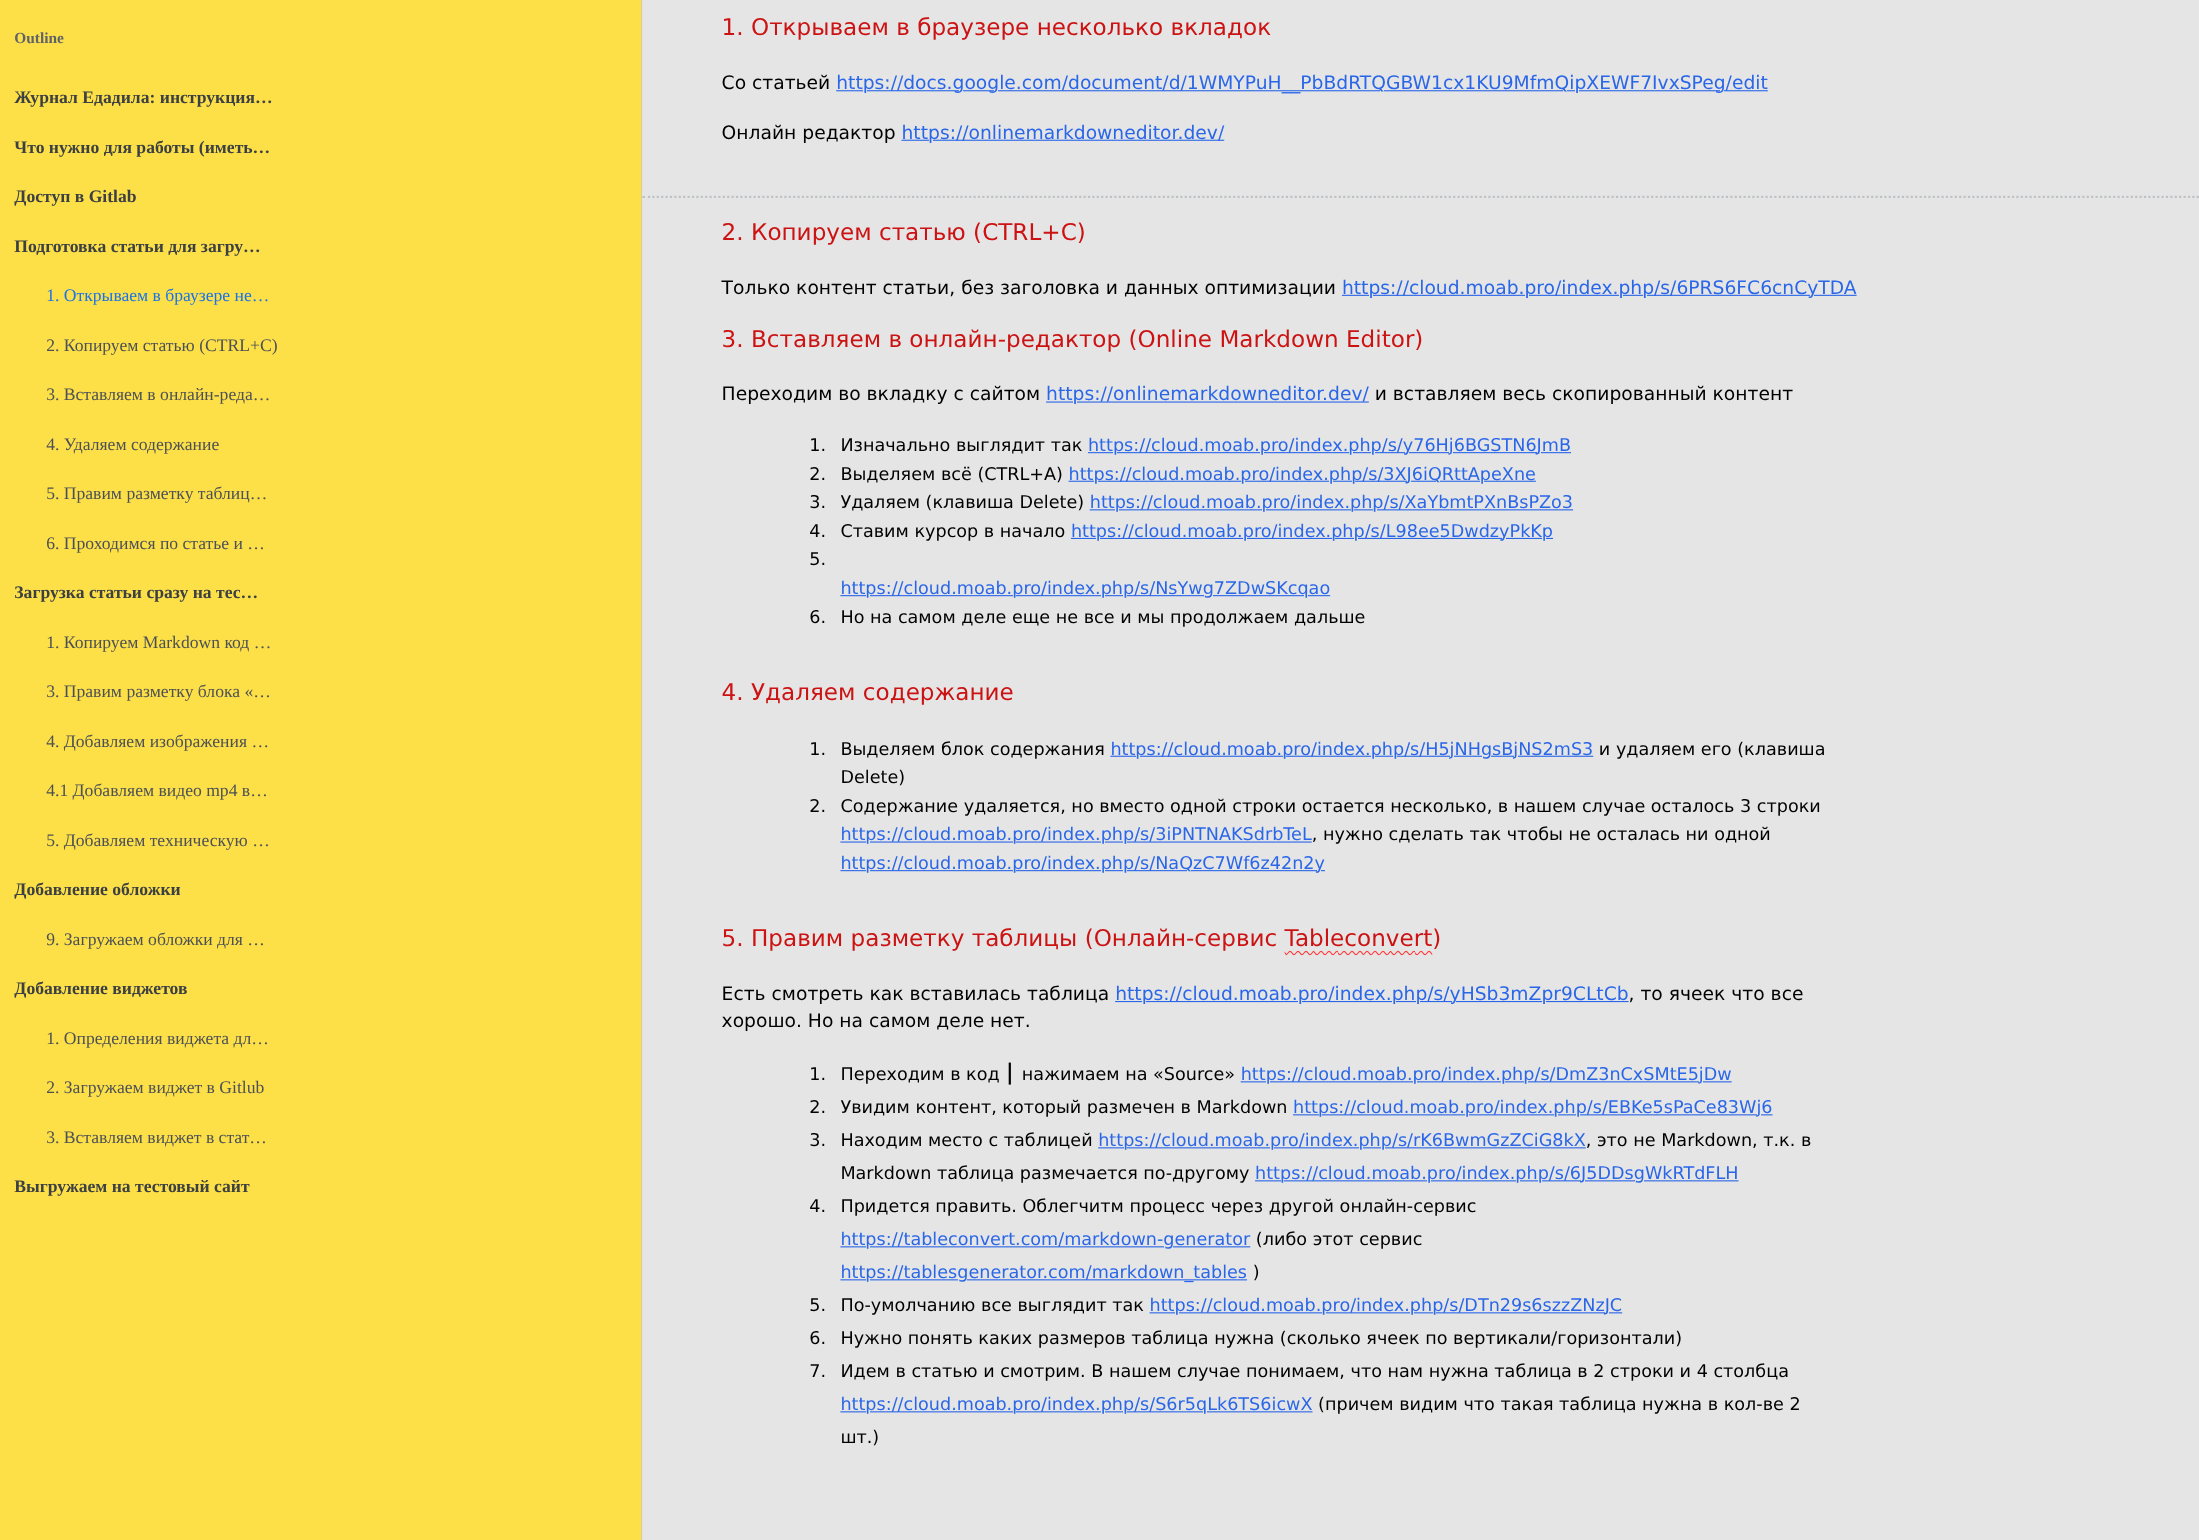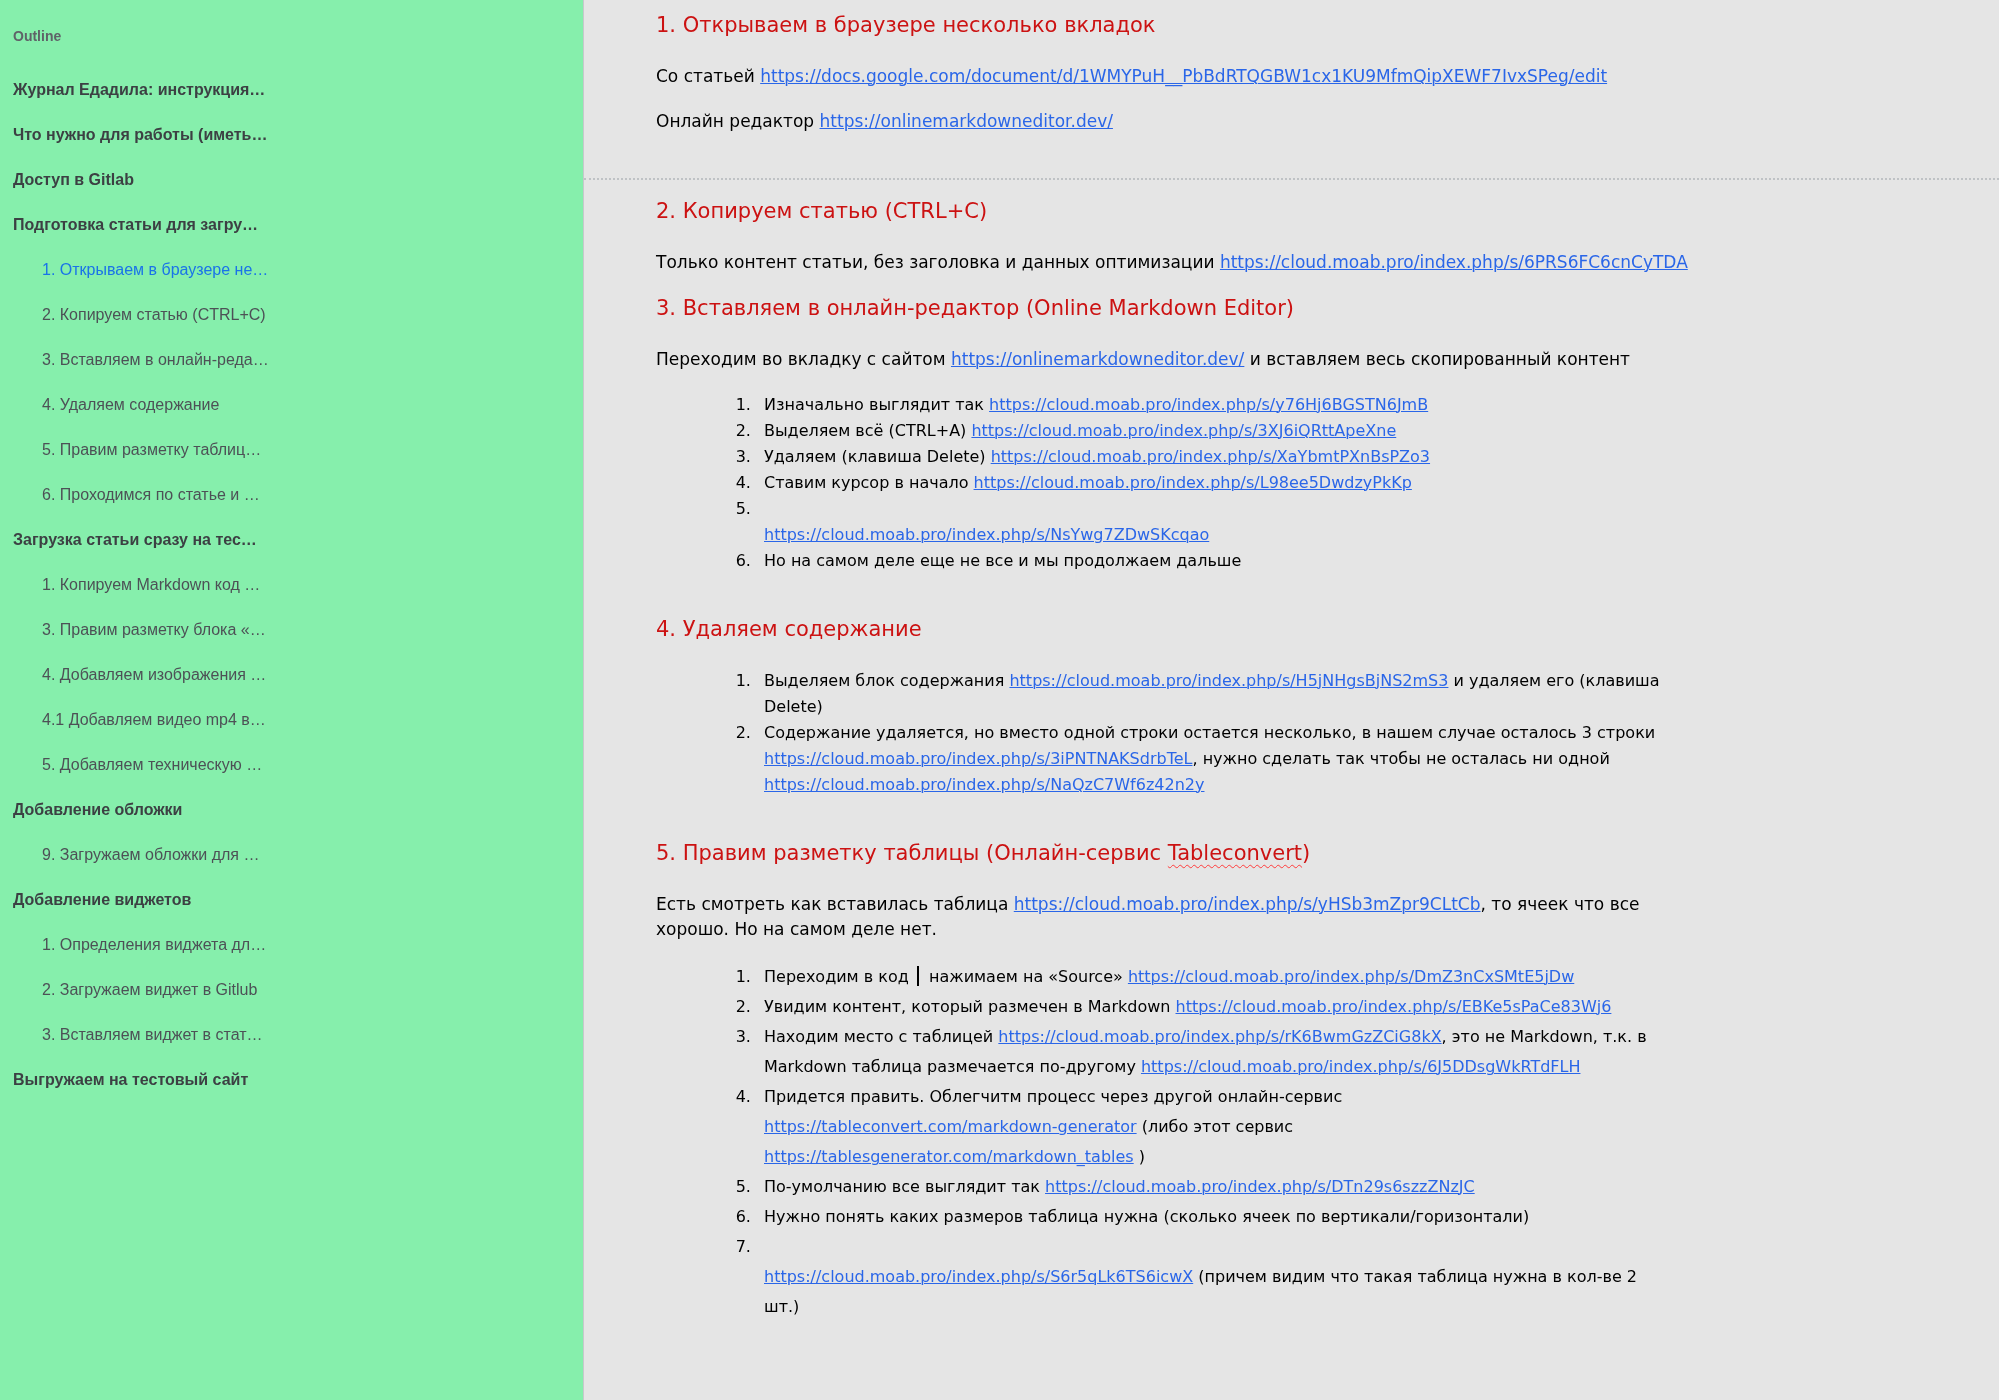--- a/index.html
+++ b/index.html
@@ -14,23 +14,23 @@
   body{
     width:1999px;height:1400px;overflow:hidden;
     background:#ffffff;
     font-family:"DejaVu Sans",sans-serif;
   }
   .app{display:flex;width:1999px;height:1400px;}
 
   
   .sidebar{
     width:584px;min-width:584px;height:100%;
-    background:#86efac;
+    background:#fde047;
     border-right:1px solid var(--divider);
-    font-family:Liberation Sans, sans-serif;
+    font-family:Liberation Serif, serif;
     overflow:hidden;
   }
   .outline-title{
     padding:28px 0 0 13px;
     font-size:14px;font-weight:700;color:#5f6368;
     margin-bottom:36px;
   }
   .oi{
     font-size:16px;line-height:19px;margin-bottom:26px;
     white-space:nowrap;overflow:hidden;
@@ -142,16 +142,16 @@
       </ol>
       <h3 class="sec-h"><span>5. Правим разметку таблицы (Онлайн-сервис </span><span class="misspell">Tableconvert</span><span>)</span></h3>
       <p class="para"><span>Есть смотреть как вставилась таблица </span><a class="doclink">https://cloud.moab.pro/index.php/s/yHSb3mZpr9CLtCb</a><span>, то ячеек что все</span><br><span>хорошо. Но на самом деле нет.</span></p>
       <ol class="doc-list airy">
         <li><span>Переходим в код </span><span class="caret"></span><span> нажимаем на «Source» </span><a class="doclink">https://cloud.moab.pro/index.php/s/DmZ3nCxSMtE5jDw</a></li>
         <li><span>Увидим контент, который размечен в Markdown </span><a class="doclink">https://cloud.moab.pro/index.php/s/EBKe5sPaCe83Wj6</a></li>
         <li><span>Находим место с таблицей </span><a class="doclink">https://cloud.moab.pro/index.php/s/rK6BwmGzZCiG8kX</a><span>, это не Markdown, т.к. в</span><br><span>Markdown таблица размечается по-другому </span><a class="doclink">https://cloud.moab.pro/index.php/s/6J5DDsgWkRTdFLH</a></li>
         <li><span>Придется править. Облегчитм процесс через другой онлайн-сервис</span><br><a class="doclink">https://tableconvert.com/markdown-generator</a><span> (либо этот сервис</span><br><a class="doclink">https://tablesgenerator.com/markdown_tables</a><span> )</span></li>
         <li><span>По-умолчанию все выглядит так </span><a class="doclink">https://cloud.moab.pro/index.php/s/DTn29s6szzZNzJC</a></li>
         <li><span>Нужно понять каких размеров таблица нужна (сколько ячеек по вертикали/горизонтали)</span></li>
-        <li><br><a class="doclink">https://cloud.moab.pro/index.php/s/S6r5qLk6TS6icwX</a><span> (причем видим что такая таблица нужна в кол-ве 2</span><br><span>шт.)</span></li>
+        <li><span>Идем в статью и смотрим. В нашем случае понимаем, что нам нужна таблица в 2 строки и 4 столбца</span><br><a class="doclink">https://cloud.moab.pro/index.php/s/S6r5qLk6TS6icwX</a><span> (причем видим что такая таблица нужна в кол-ве 2</span><br><span>шт.)</span></li>
       </ol>
     </main>
 </div>
 
 </body></html>

